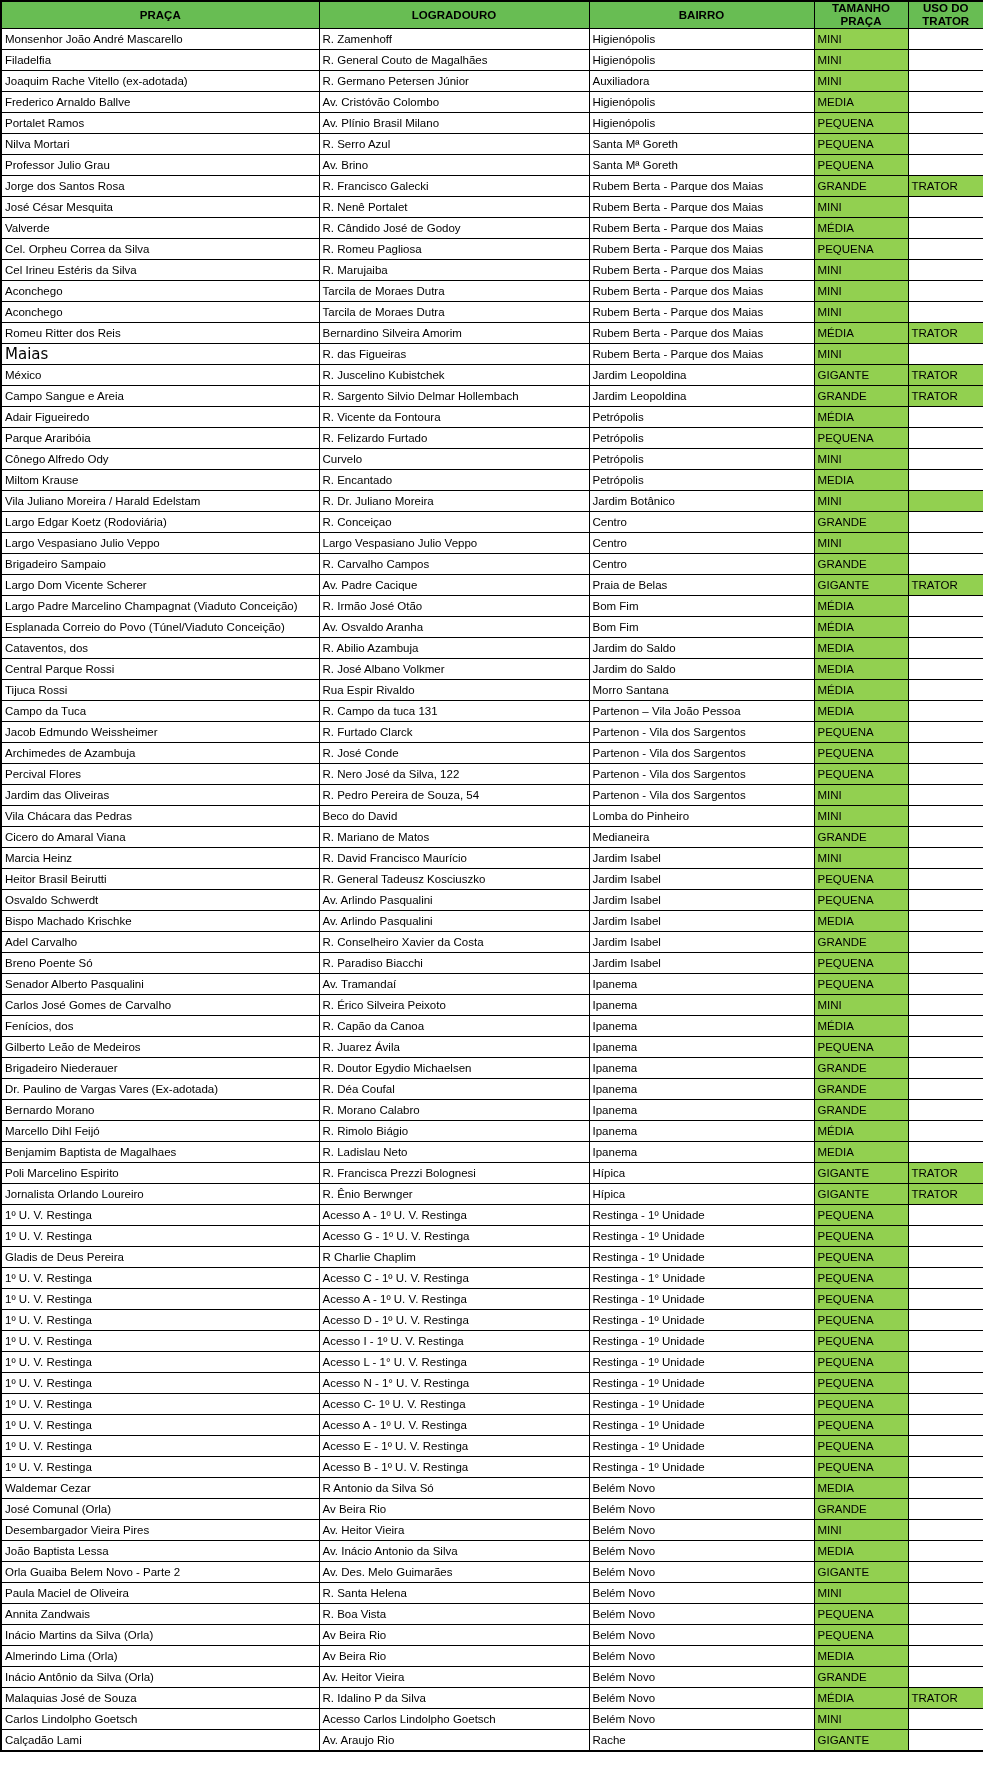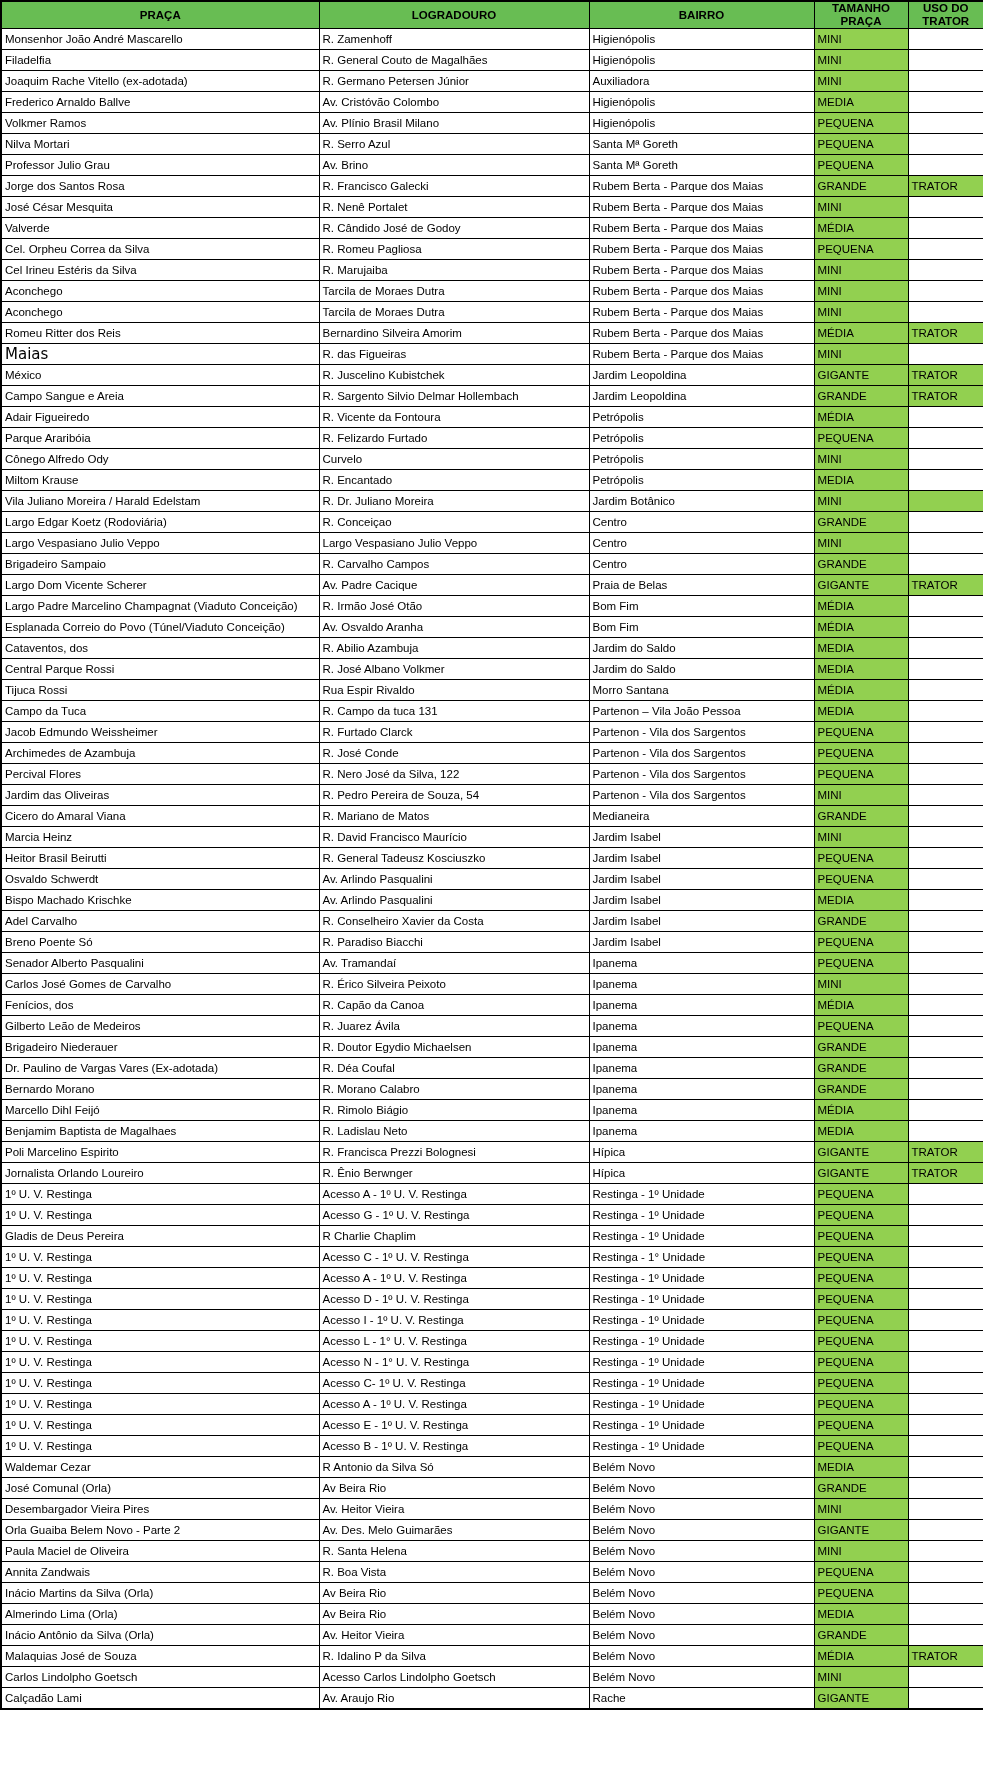--- a/index.html
+++ b/index.html
@@ -84,21 +84,21 @@
         <td></td>
       </tr>
       <tr>
         <td>Frederico Arnaldo Ballve</td>
         <td>Av. Cristóvão Colombo</td>
         <td>Higienópolis</td>
         <td class="green">MEDIA</td>
         <td></td>
       </tr>
       <tr>
-        <td>Volkmer Ramos</td>
+        <td>Portalet Ramos</td>
         <td>Av. Plínio Brasil Milano</td>
         <td>Higienópolis</td>
         <td class="green">PEQUENA</td>
         <td></td>
       </tr>
       <tr>
         <td>Nilva Mortari</td>
         <td>R. Serro Azul</td>
         <td>Santa Mª Goreth</td>
         <td class="green">PEQUENA</td>
@@ -315,20 +315,27 @@
         <td></td>
       </tr>
       <tr>
         <td>Jardim das Oliveiras</td>
         <td>R. Pedro Pereira de Souza, 54</td>
         <td>Partenon - Vila dos Sargentos</td>
         <td class="green">MINI</td>
         <td></td>
       </tr>
       <tr>
+        <td>Vila Chácara das Pedras</td>
+        <td>Beco do David</td>
+        <td>Lomba do Pinheiro</td>
+        <td class="green">MINI</td>
+        <td></td>
+      </tr>
+      <tr>
         <td>Cicero do Amaral Viana</td>
         <td>R. Mariano de Matos</td>
         <td>Medianeira</td>
         <td class="green">GRANDE</td>
         <td></td>
       </tr>
       <tr>
         <td>Marcia Heinz</td>
         <td>R. David Francisco Maurício</td>
         <td>Jardim Isabel</td>
@@ -553,20 +560,27 @@
         <td></td>
       </tr>
       <tr>
         <td>Desembargador Vieira Pires</td>
         <td>Av. Heitor Vieira</td>
         <td>Belém Novo</td>
         <td class="green">MINI</td>
         <td></td>
       </tr>
       <tr>
+        <td>João Baptista Lessa</td>
+        <td>Av. Inácio Antonio da Silva</td>
+        <td>Belém Novo</td>
+        <td class="green">MEDIA</td>
+        <td></td>
+      </tr>
+      <tr>
         <td>Orla Guaiba Belem Novo - Parte 2</td>
         <td>Av. Des. Melo Guimarães</td>
         <td>Belém Novo</td>
         <td class="green">GIGANTE</td>
         <td></td>
       </tr>
       <tr>
         <td>Paula Maciel de Oliveira</td>
         <td>R. Santa Helena</td>
         <td>Belém Novo</td>

